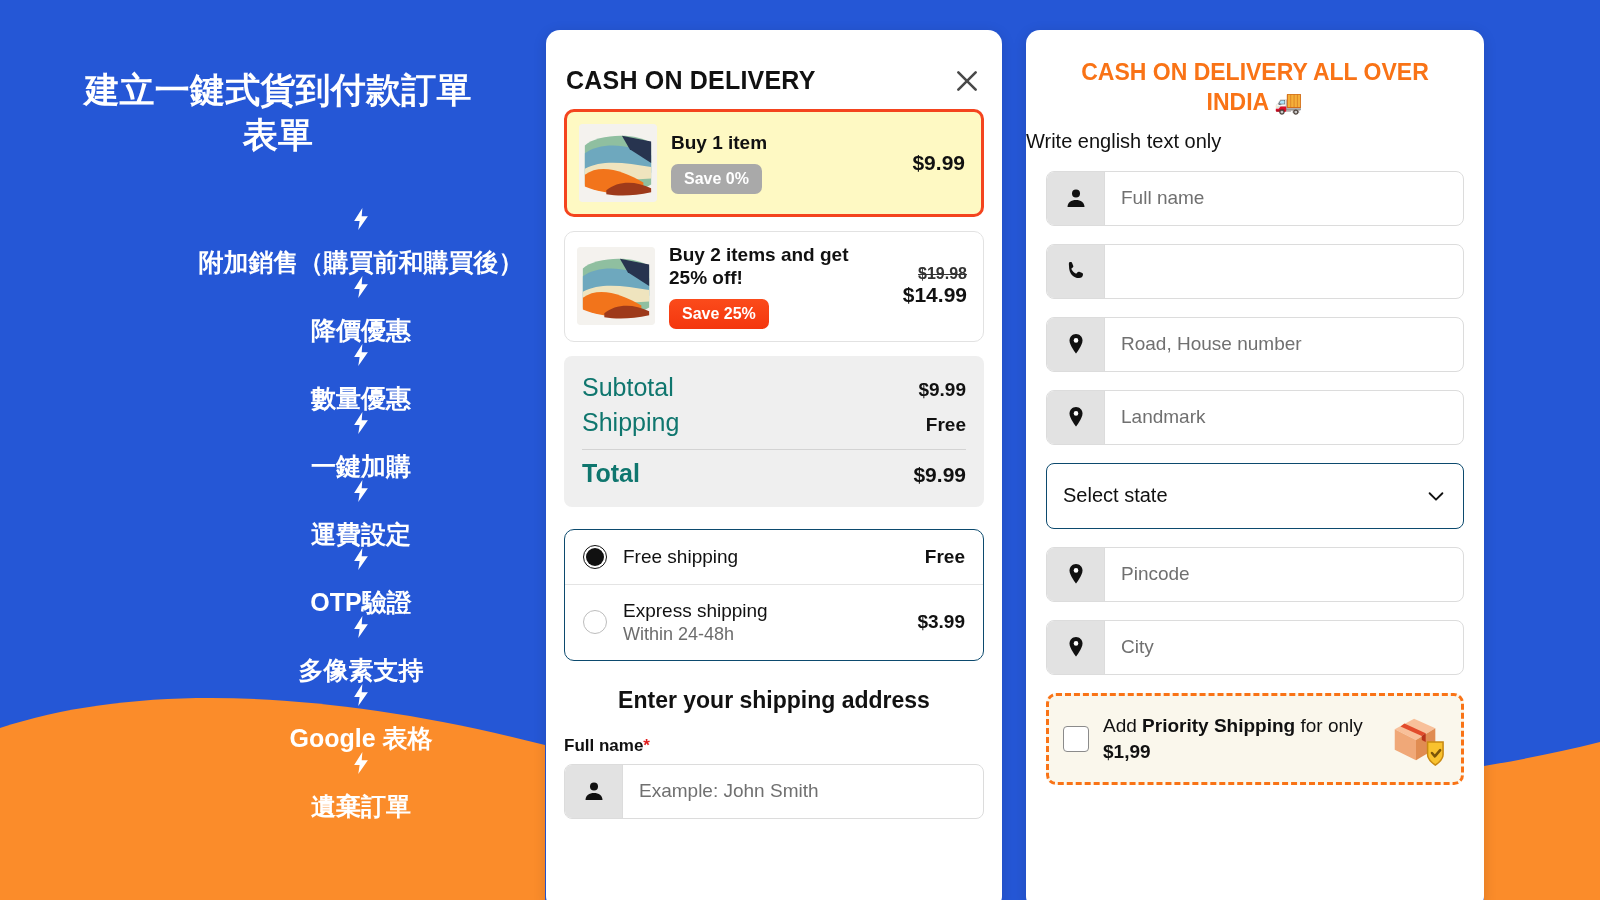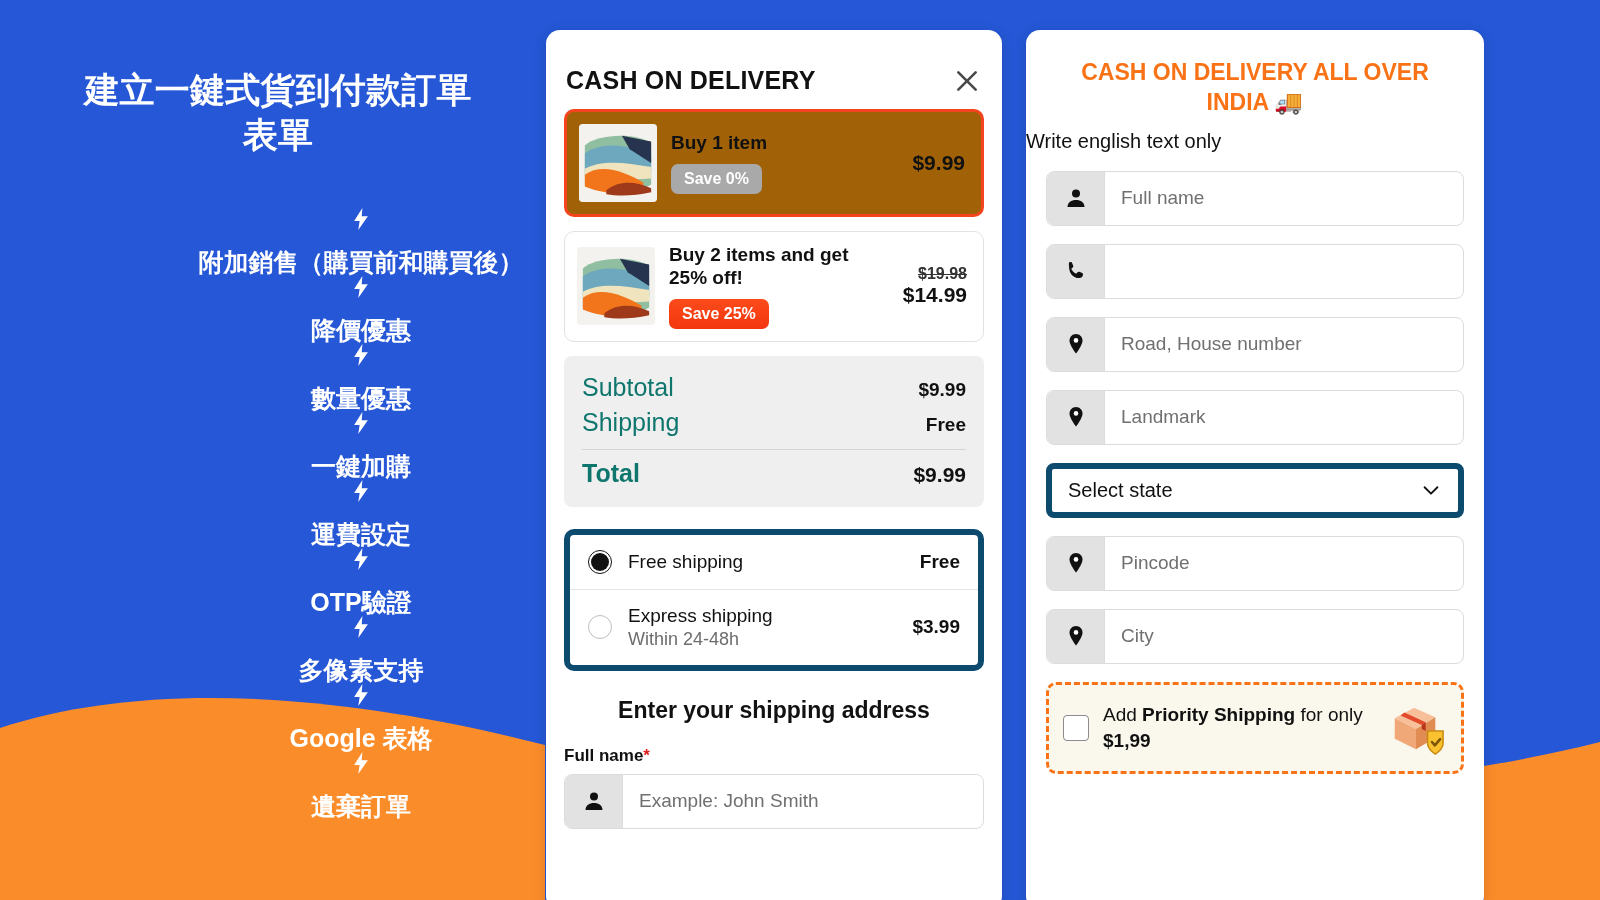--- a/index.html
+++ b/index.html
@@ -47,21 +47,21 @@
     padding: 36px 22px 14px 20px;
   }
   .co-title { font-size: 25px; font-weight: 700; color: #111; letter-spacing: .2px; }
   .x-icon { width: 26px; height: 26px; cursor: pointer; }
 
   .offer {
     margin: 0 18px 14px; border: 1px solid #e2e2e2; border-radius: 10px;
     display: flex; align-items: center; gap: 14px; padding: 12px 16px 12px 12px;
     background: #fff;
   }
-  .offer.selected { border: 3px solid #F4441E; background: #a16207; }
+  .offer.selected { border: 3px solid #F4441E; background: #fef9c3; }
   .thumb { width: 78px; height: 78px; flex: 0 0 78px; border-radius: 3px; }
   .offer-mid { flex: 1 1 auto; }
   .offer-name { font-size: 19px; font-weight: 700; color: #111; line-height: 1.2; }
   .badge {
     display: inline-block; margin-top: 9px; padding: 6px 13px; border-radius: 7px;
     font-size: 16px; font-weight: 700; color: #fff;
   }
   .badge.gray { background: #A9A9A9; }
   .badge.red  { background: linear-gradient(180deg,#FB4B1B 0%,#F4360E 100%); }
   .offer-right { text-align: right; flex: 0 0 auto; }
@@ -72,21 +72,21 @@
     margin: 4px 18px 0; background: #EFEFEF; border-radius: 8px;
     padding: 14px 18px 16px;
   }
   .totals-row { display: flex; justify-content: space-between; align-items: baseline; padding: 3px 0; }
   .totals-row .lbl { font-size: 25px; color: #0f766e; }
   .totals-row .val { font-size: 19px; font-weight: 700; color: #111; }
   .totals-sep { height: 1px; background: #D3D3D3; margin: 9px 0 6px; }
   .totals-row.grand .lbl { font-weight: 700; }
   .totals-row.grand .val { font-size: 21px; }
 
-  .ship-box { margin: 22px 18px 0; border: 6px solid #0c4a6e; border-radius: 10px; }
+  .ship-box { margin: 22px 18px 0; border: 1px solid #0c4a6e; border-radius: 10px; }
   .ship-row { display: flex; align-items: center; gap: 16px; padding: 15px 18px; }
   .ship-row + .ship-row { border-top: 1px solid #e4e4e4; }
   .radio { width: 24px; height: 24px; border-radius: 50%; border: 1.5px solid #bdbdbd; flex: 0 0 24px; position: relative; }
   .radio.on { border-color: #111; }
   .radio.on::after { content:""; position:absolute; inset:2px; border-radius:50%; background:#111; }
   .ship-mid { flex: 1 1 auto; }
   .ship-name { font-size: 19px; color: #111; }
   .ship-sub { font-size: 18px; color: #6d6d6d; margin-top: 2px; }
   .ship-price { font-size: 19px; font-weight: 700; color: #111; }
 
@@ -110,21 +110,21 @@
   
   .ac-title {
     color: #F97316; font-size: 23px; font-weight: 700; text-align: center;
     line-height: 1.3; padding: 28px 30px 0;
   }
   .ac-sub { text-align: left; font-size: 20px; color: #111; margin-top: 12px; }
   .ac-fields { padding: 18px 20px 0; }
   .ac-fields .input-row { margin-bottom: 18px; }
   .select-row {
     display: flex; align-items: center; justify-content: space-between;
-    border: 6px solid #0c4a6e; border-radius: 8px; height: 55px;
+    border: 1px solid #0c4a6e; border-radius: 8px; height: 66px;
     padding: 0 16px; margin-bottom: 18px; background: #fff;
   }
   .select-val { font-size: 20px; color: #111; }
 
   .priority {
     margin: 6px 20px 0; border: 3px dashed #F97316; border-radius: 10px;
     background: #FAF7EC; display: flex; align-items: center; gap: 14px;
     padding: 14px 14px;
   }
   .checkbox { width: 26px; height: 26px; flex: 0 0 26px; border: 1.5px solid #8b8b8b;

